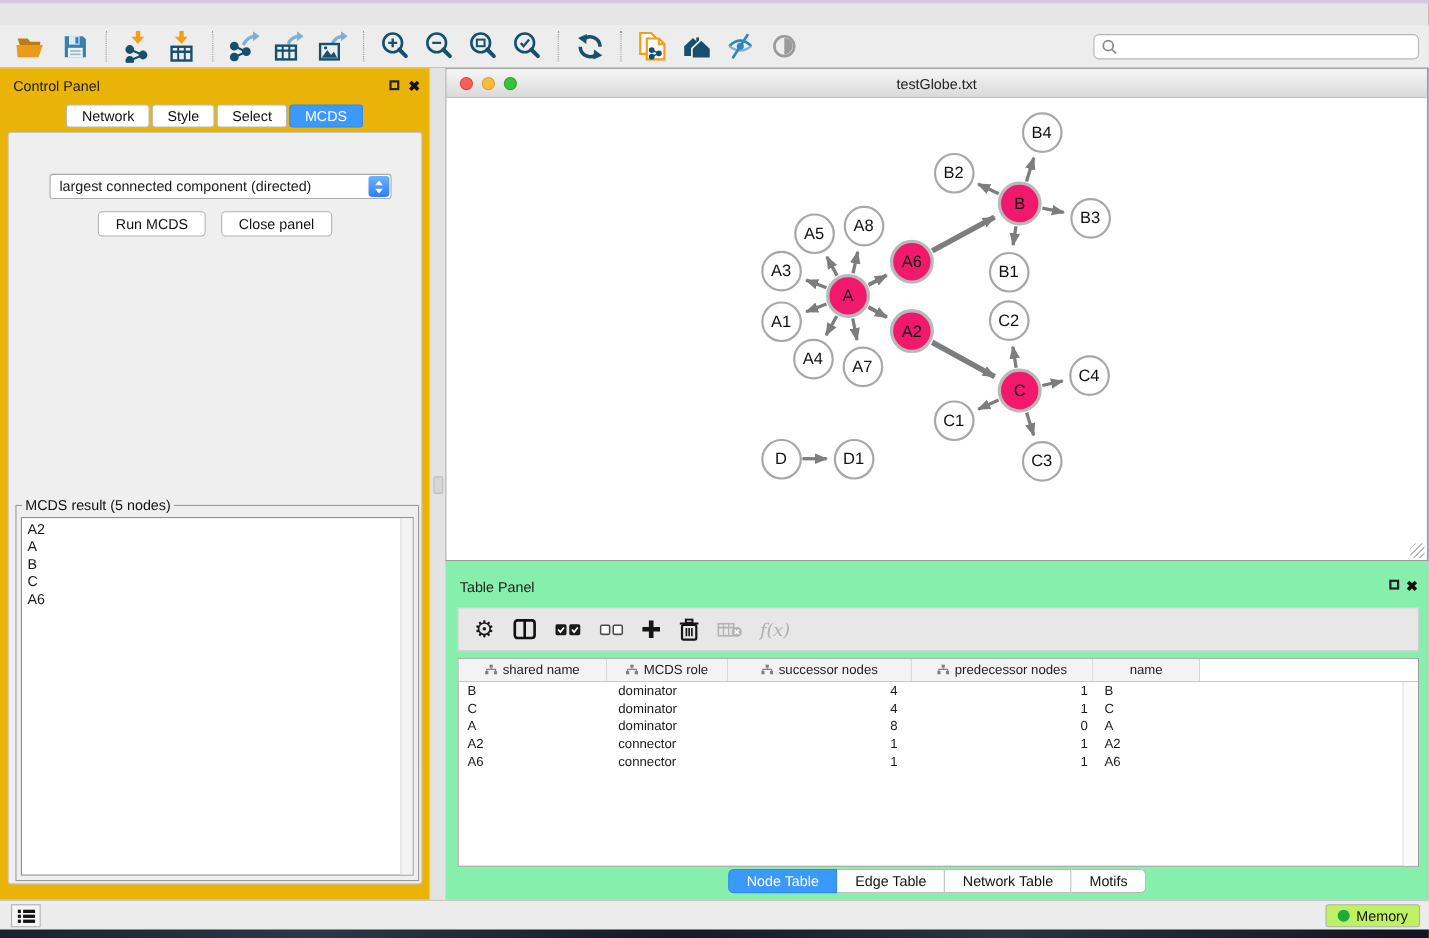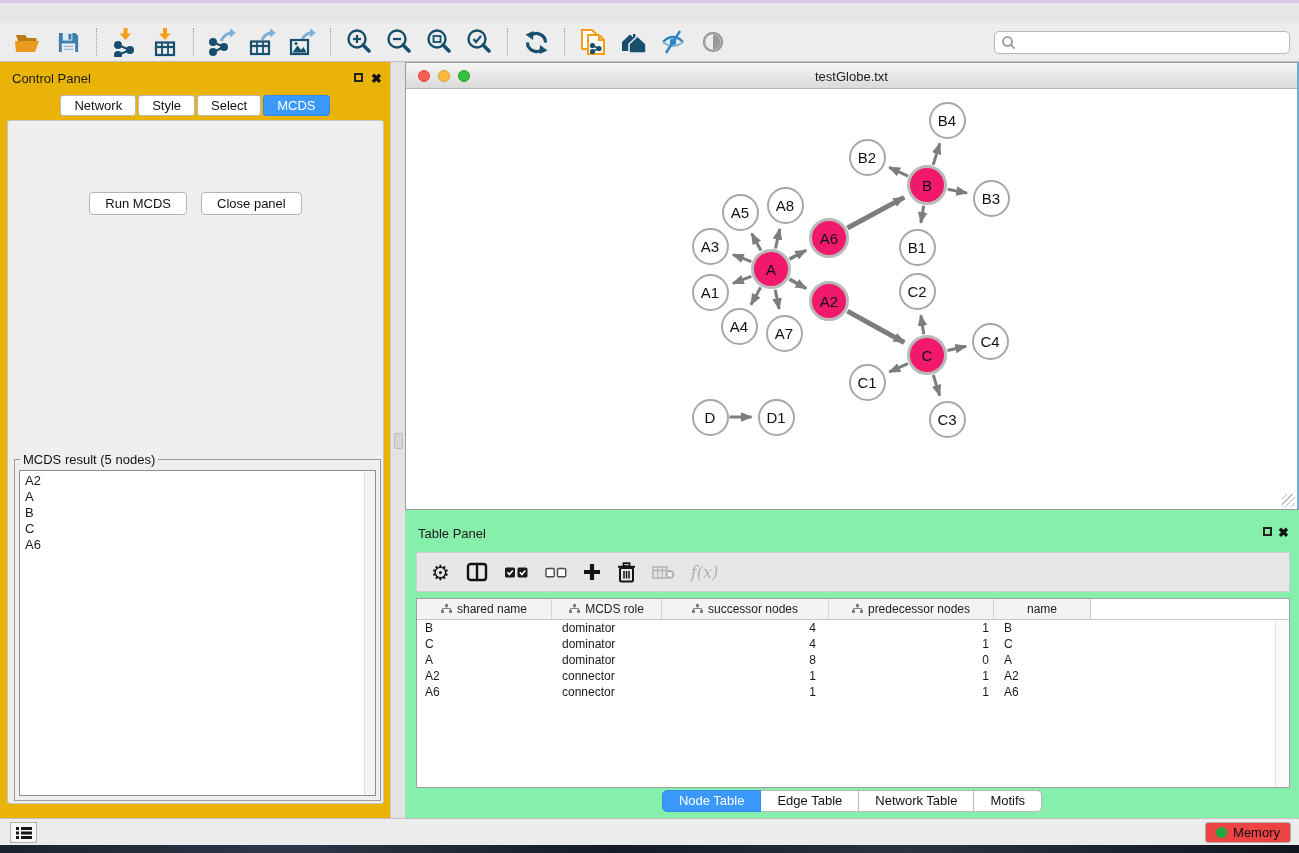--- a/index.html
+++ b/index.html
@@ -108,21 +108,21 @@
   .ttab { height:22px; line-height:20px; padding:0 16px; background:#fff; border:1px solid #b9b9b9;
     border-left:none; font-size:13px; color:#111; }
   .ttab:first-child { border-left:1px solid #b9b9b9; border-radius:5px 0 0 5px; }
   .ttab:last-child { border-radius:0 5px 5px 0; }
   .ttab.active { background:#3b99fc; border-color:#2f8bef; color:#fff; }
 
   
   .statusbar { position:absolute; left:0; top:818px; width:100%; height:27px; background:#ececec; border-top:1px solid #c2c2c2; }
   .list-btn { position:absolute; left:10px; top:3px; width:27px; height:21px; background:#f6f6f6;
     border:1px solid #b0b0b0; display:flex; align-items:center; justify-content:center; }
-  .mem-btn { position:absolute; right:8px; top:3px; height:21px; background:#ef4444; border:1px solid #b0b0b0;
+  .mem-btn { position:absolute; right:8px; top:3px; height:21px; background:#bef264; border:1px solid #b0b0b0;
     border-radius:3px; display:flex; align-items:center; gap:6px; padding:0 10px; font-size:13px; color:#111; }
   .mem-dot { width:11px; height:11px; border-radius:50%; background:#1fa83c; }
 </style>
 </head>
 <body>
 
 <div class="screen">
   <div class="desktop-top"></div>
 
 
@@ -285,20 +285,29 @@
       <div class="cpanel-title">Control Panel</div>
       <span class="panel-float"></span>
       <span class="panel-close">✖</span>
       <div class="cp-tabs">
         <div class="cp-tab">Network</div>
         <div class="cp-tab">Style</div>
         <div class="cp-tab">Select</div>
         <div class="cp-tab active">MCDS</div>
       </div>
       <div class="cp-content">
+        <div class="criterion">
+          <span class="criterion-text">largest connected component (directed)</span>
+          <span class="criterion-spin">
+            <svg width="9" height="12" viewBox="0 0 9 12">
+                <path d="M4.5 0 L8 4.3 H1 z" fill="#fff"></path>
+                <path d="M4.5 12 L1 7.7 H8 z" fill="#fff"></path>
+              </svg>
+          </span>
+        </div>
         <div class="cp-buttons">
           <button class="btn">Run MCDS</button>
           <button class="btn">Close panel</button>
         </div>
         <div class="result-box">
           <span class="result-legend">MCDS result (5 nodes)</span>
           <div class="result-list">
               <div class="result-item">A2</div>
               <div class="result-item">A</div>
               <div class="result-item">B</div>

